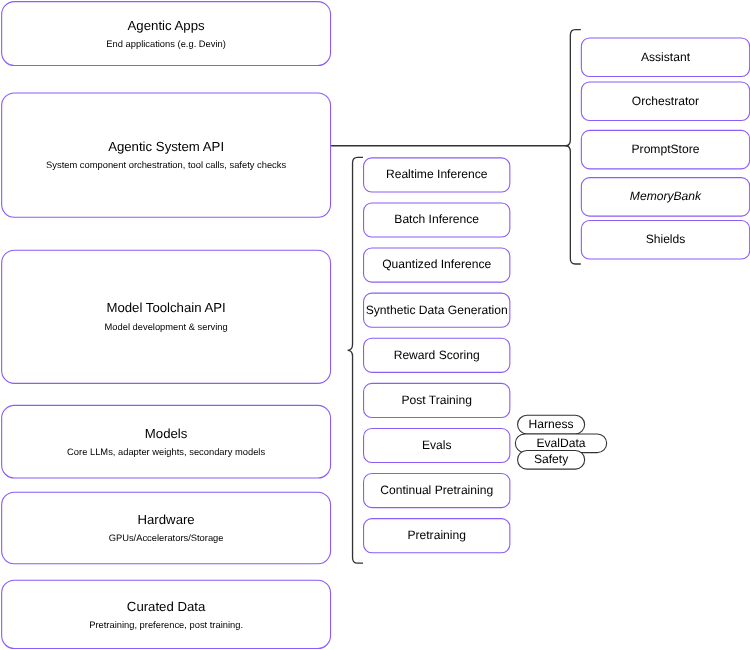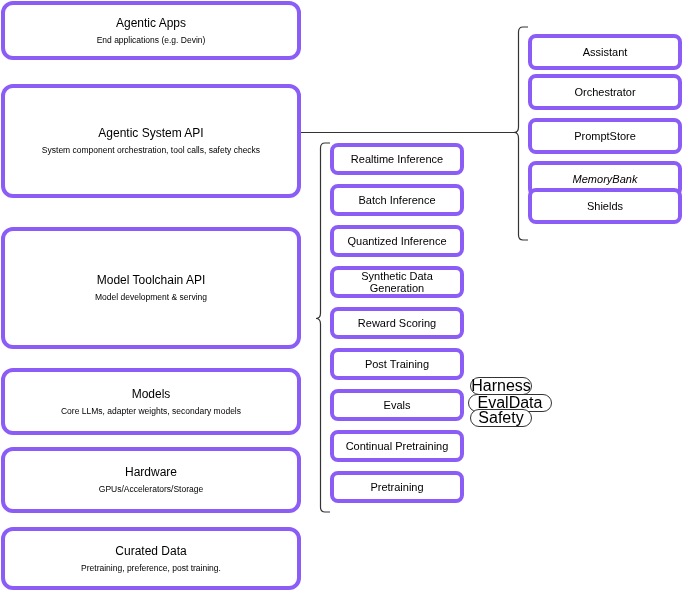--- a/index.html
+++ b/index.html
@@ -13,21 +13,21 @@
     height: 591px;
     background: #ffffff;
     font-family: "Liberation Sans", sans-serif;
     overflow: hidden;
   }
   
   .node {
     position: absolute;
     box-sizing: border-box;
     background: #ffffff;
-    border: 4px solid #8b5cf6;
+    border: 1px solid #8b5cf6;
     display: flex;
     flex-direction: column;
     align-items: center;
     justify-content: center;
     text-align: center;
   }
   
   .layer {
     border-radius: 12px;
     left: 1px;
@@ -63,21 +63,21 @@
   
   .pill {
     position: absolute;
     box-sizing: border-box;
     background: #ffffff;
     border: 1px solid #333333;
     border-radius: 999px;
     display: flex;
     align-items: center;
     justify-content: center;
-    font-size: 16px;
+    font-size: 11px;
     color: #000000;
     height: 18px;
   }
   
   .wires {
     position: absolute;
     left: 0;
     top: 0;
     width: 682px;
     height: 591px;
@@ -178,17 +178,17 @@
   </div>
   <div class="node cap cap-right" style="top:74px;">
     <span>Orchestrator</span>
   </div>
   <div class="node cap cap-right" style="top:118px;">
     <span>PromptStore</span>
   </div>
   <div class="node cap cap-right" style="top:161px;font-style:italic;">
     <span>MemoryBank</span>
   </div>
-  <div class="node cap cap-right" style="top:188px;">
+  <div class="node cap cap-right" style="top:200px;">
     <span>Shields</span>
   </div>
 
 </div>
 
 </body></html>

